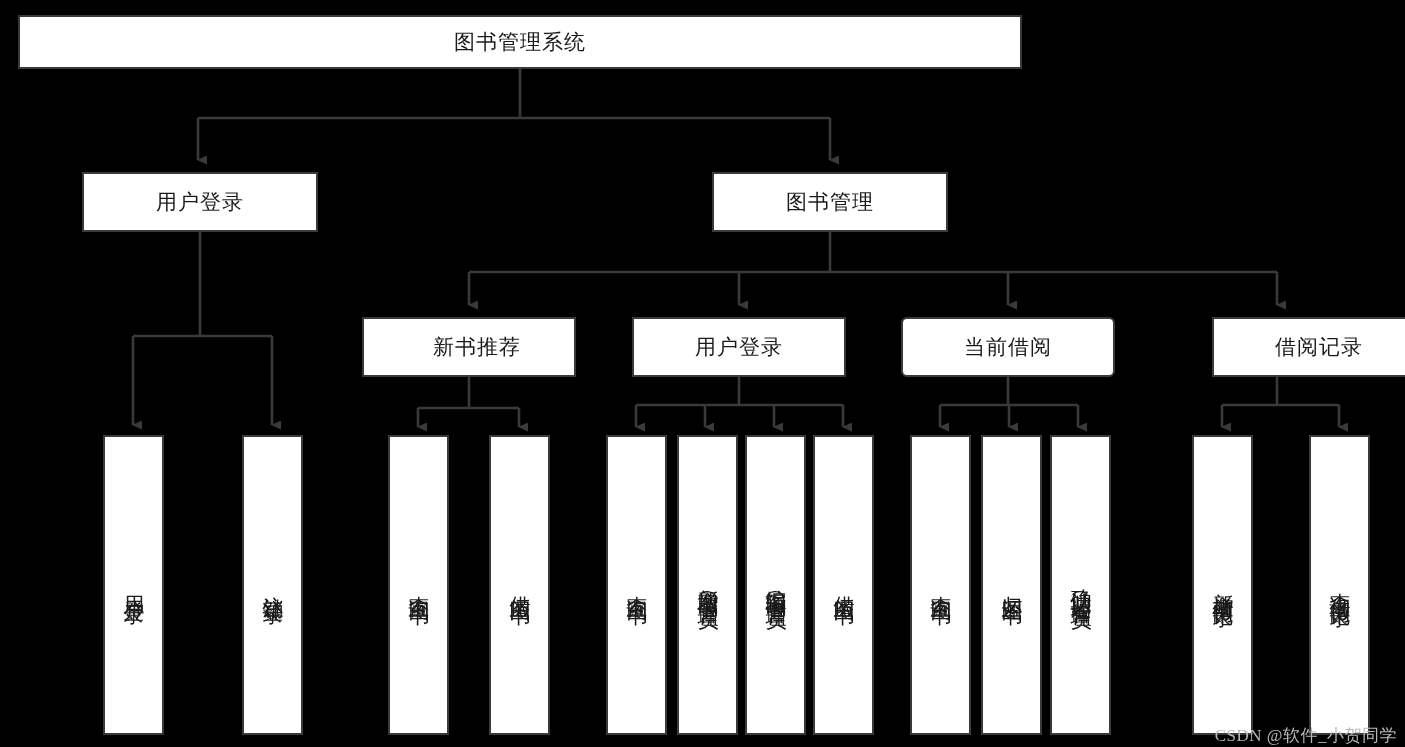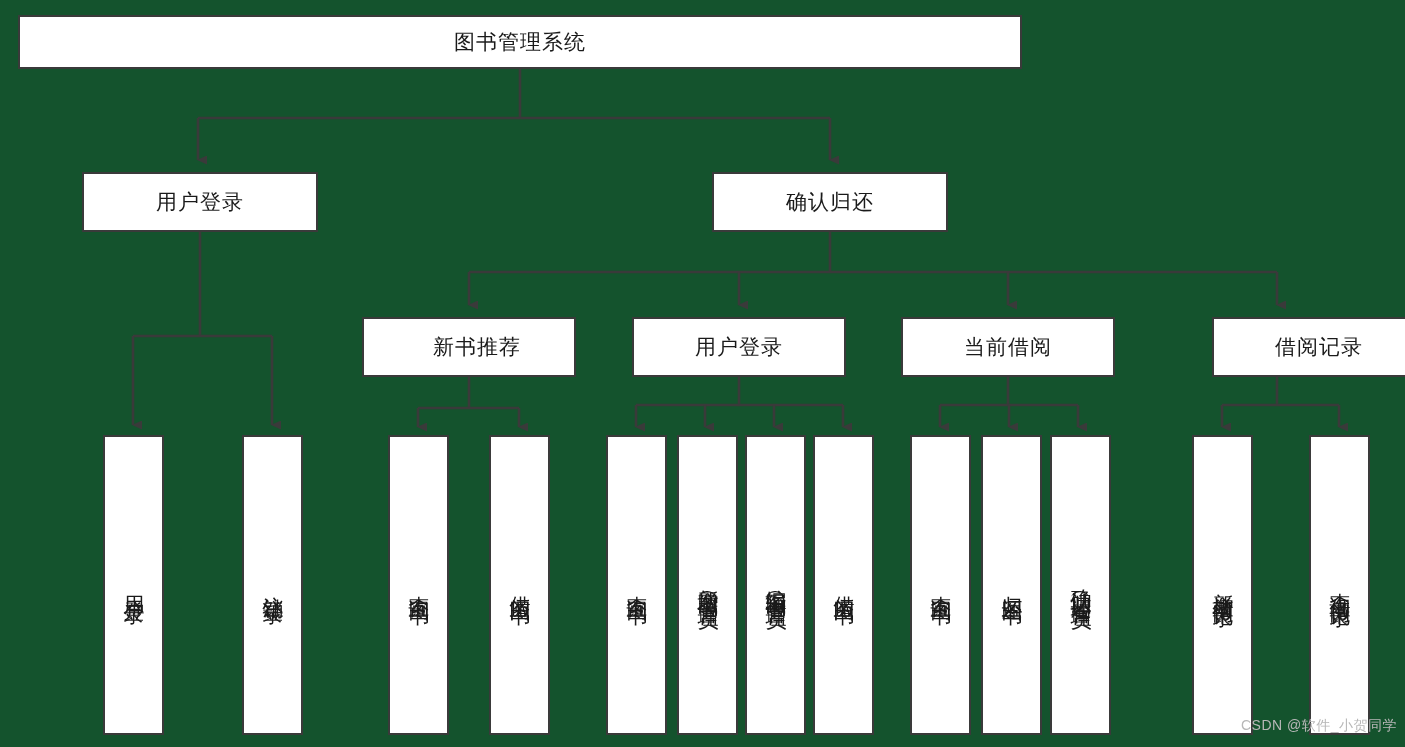--- a/index.html
+++ b/index.html
@@ -8,21 +8,21 @@
     padding: 0;
     background: #ffffff;
   }
   body {
     font-family: "Liberation Sans", "DejaVu Sans", sans-serif;
   }
   #diagram-root {
     position: relative;
     width: 1405px;
     height: 747px;
-    background: #14532d;
+    background: #000000;
     overflow: hidden;
   }
   #edge-layer {
     position: absolute;
     left: 0;
     top: 0;
     width: 1405px;
     height: 747px;
     pointer-events: none;
   }
@@ -50,25 +50,26 @@
     line-height: 1.18;
     letter-spacing: 3px;
     white-space: nowrap;
   }
   .node .label {
     display: block;
   }
   #watermark {
     position: absolute;
     right: 8px;
-    bottom: 12px;
-    font-size: 14px;
+    bottom: 0;
+    font-size: 17px;
     color: #b7b7b7;
     letter-spacing: 0.5px;
     white-space: nowrap;
+    font-family: Liberation Serif, serif;
   }
 </style>
 </head>
 <body>
 
 <div id="diagram-root">
 
   <svg id="edge-layer" viewBox="0 0 1405 747" width="1405" height="747" xmlns="http://www.w3.org/2000/svg">
     <defs>
       <marker id="arrowhead" markerWidth="9" markerHeight="10" refX="4.5" refY="9" orient="auto" markerUnits="userSpaceOnUse">
@@ -120,30 +121,30 @@
   </svg>
 
   <div class="node horizontal" style="left:18px; top:15px; width:1004px; height:54px;">
     <span class="label">图书管理系统</span>
   </div>
 
   <div class="node horizontal" style="left:82px; top:172px; width:236px; height:60px;">
     <span class="label">用户登录</span>
   </div>
   <div class="node horizontal" style="left:712px; top:172px; width:236px; height:60px;">
-    <span class="label">确认归还</span>
+    <span class="label">图书管理</span>
   </div>
 
   <div class="node horizontal" style="left:362px; top:317px; width:214px; height:60px;padding-left:16px;">
     <span class="label">新书推荐</span>
   </div>
   <div class="node horizontal" style="left:632px; top:317px; width:214px; height:60px;">
     <span class="label">用户登录</span>
   </div>
-  <div class="node horizontal" style="left:901px; top:317px; width:214px; height:60px;">
+  <div class="node horizontal" style="left:901px; top:317px; width:214px; height:60px;border-radius:6px;">
     <span class="label">当前借阅</span>
   </div>
   <div class="node horizontal" style="left:1212px; top:317px; width:214px; height:60px;">
     <span class="label">借阅记录</span>
   </div>
 
   <div class="node vertical" style="left:103px; top:435px; width:61px; height:300px;">
     <span class="label">用户登录</span>
   </div>
   <div class="node vertical" style="left:242px; top:435px; width:61px; height:300px;">

